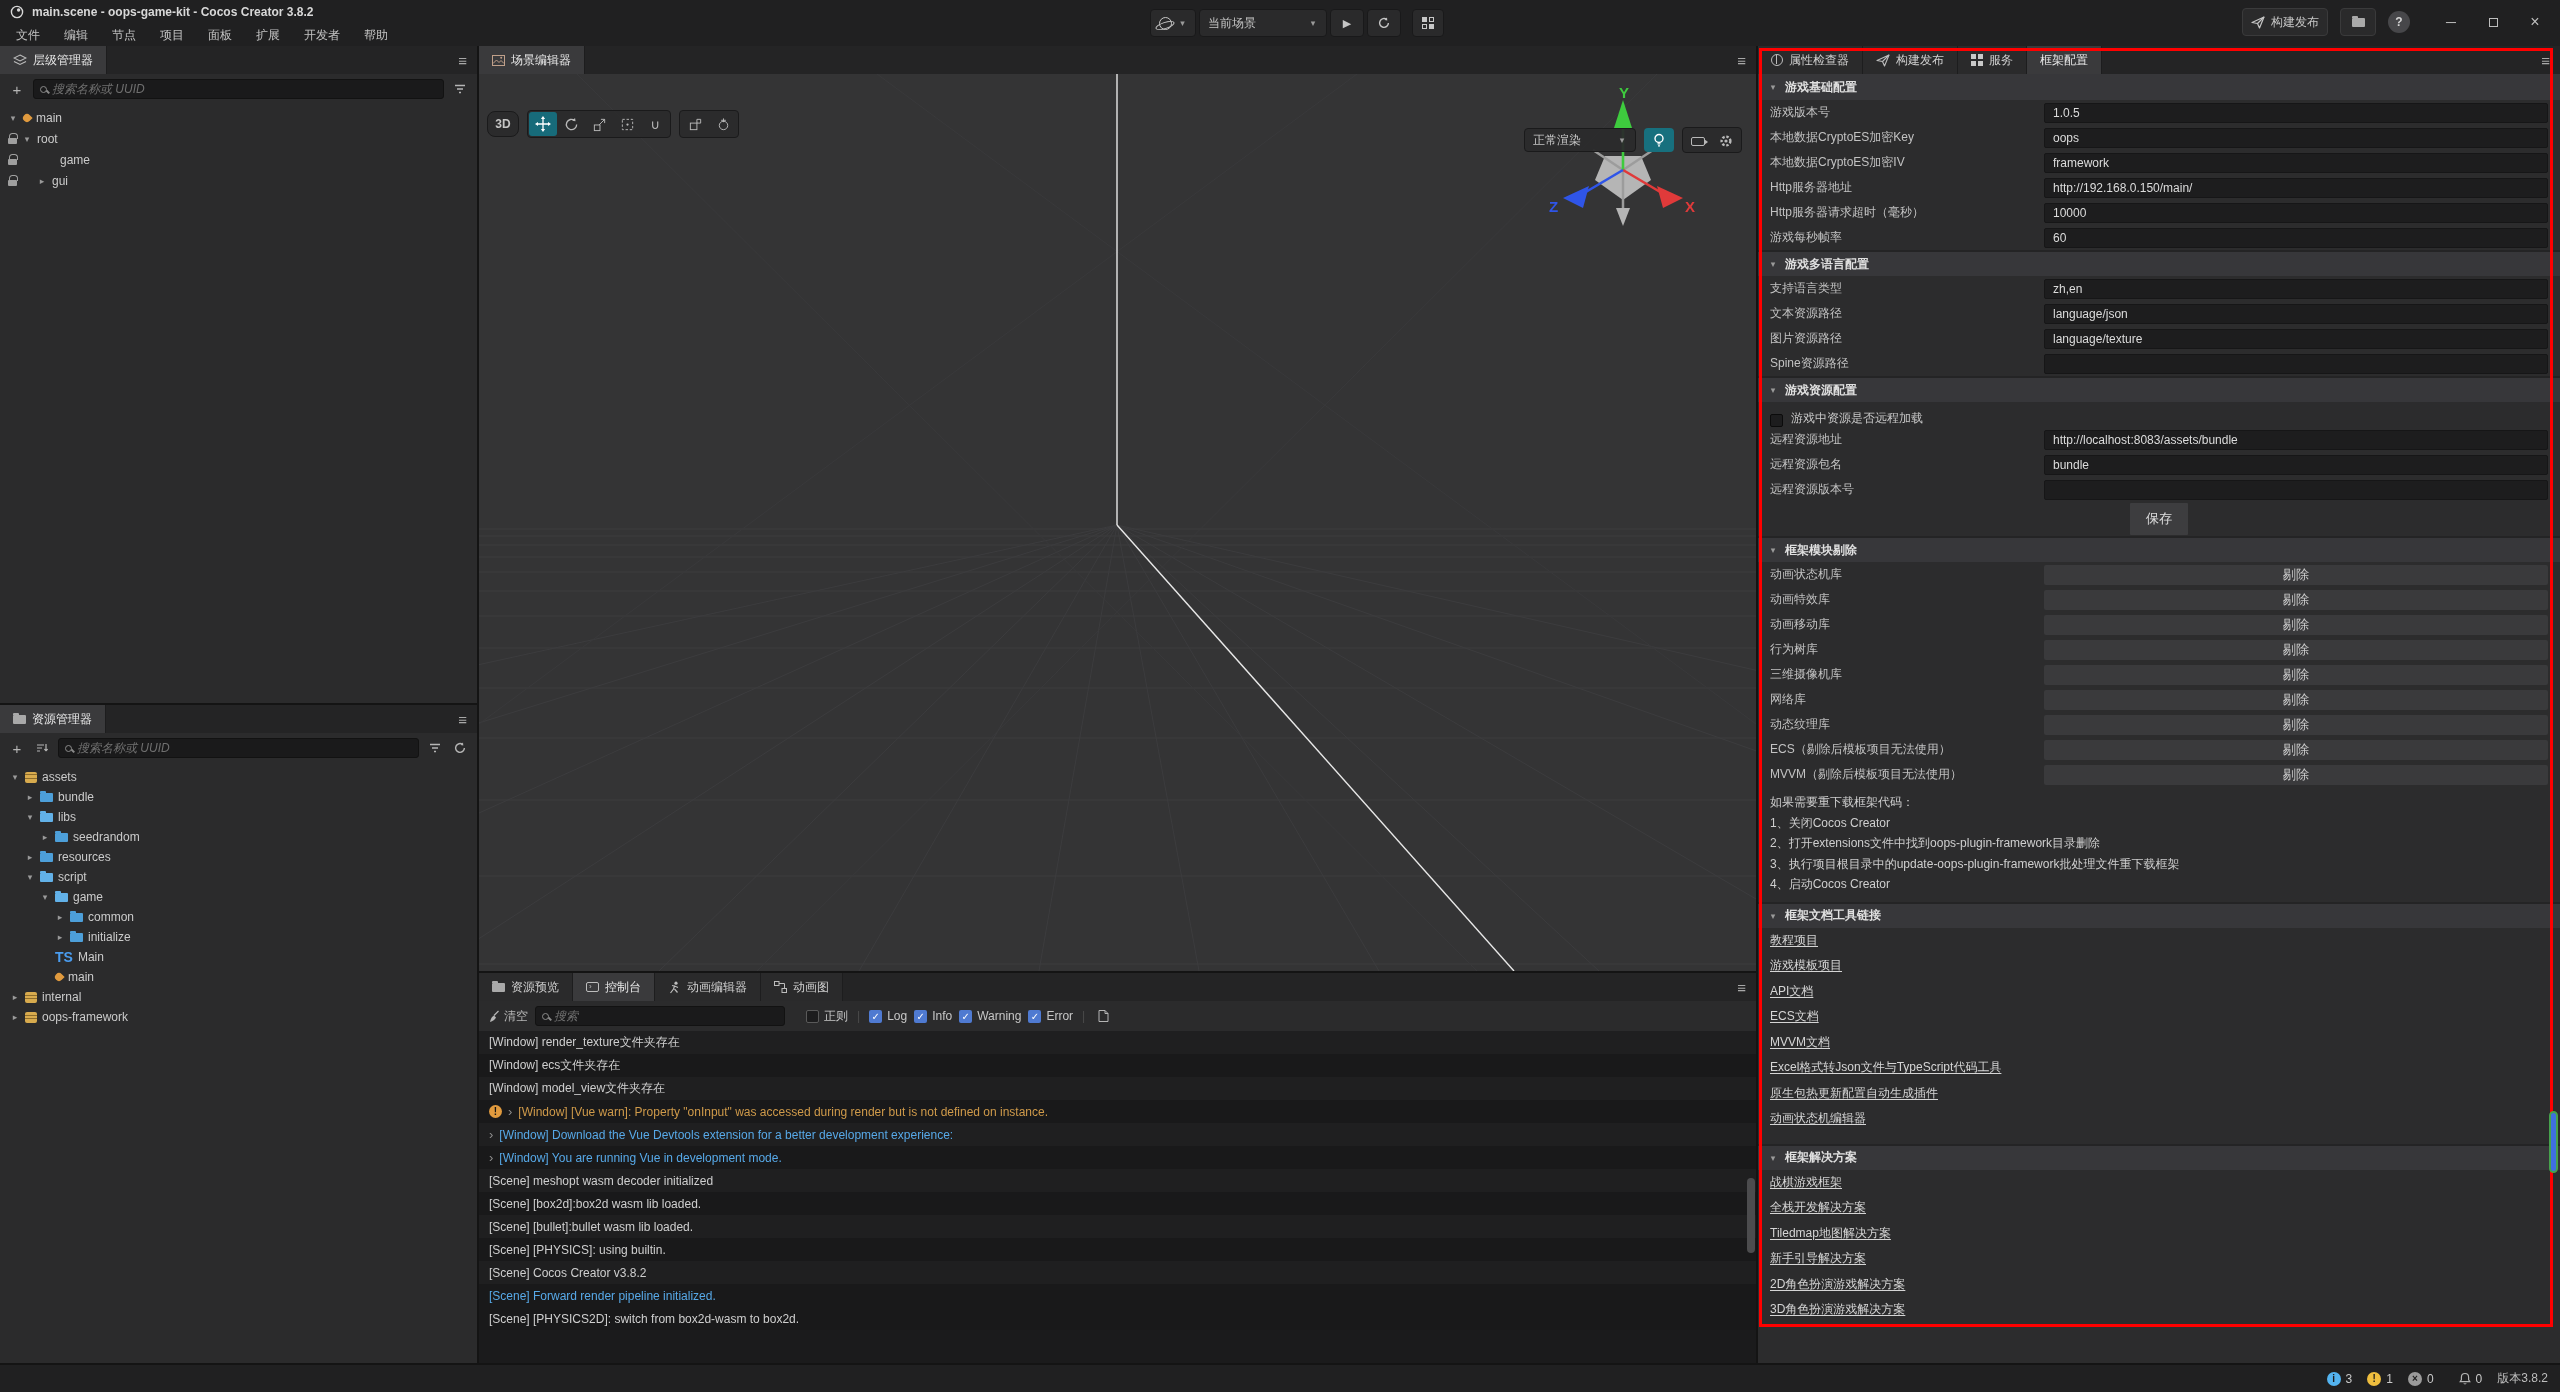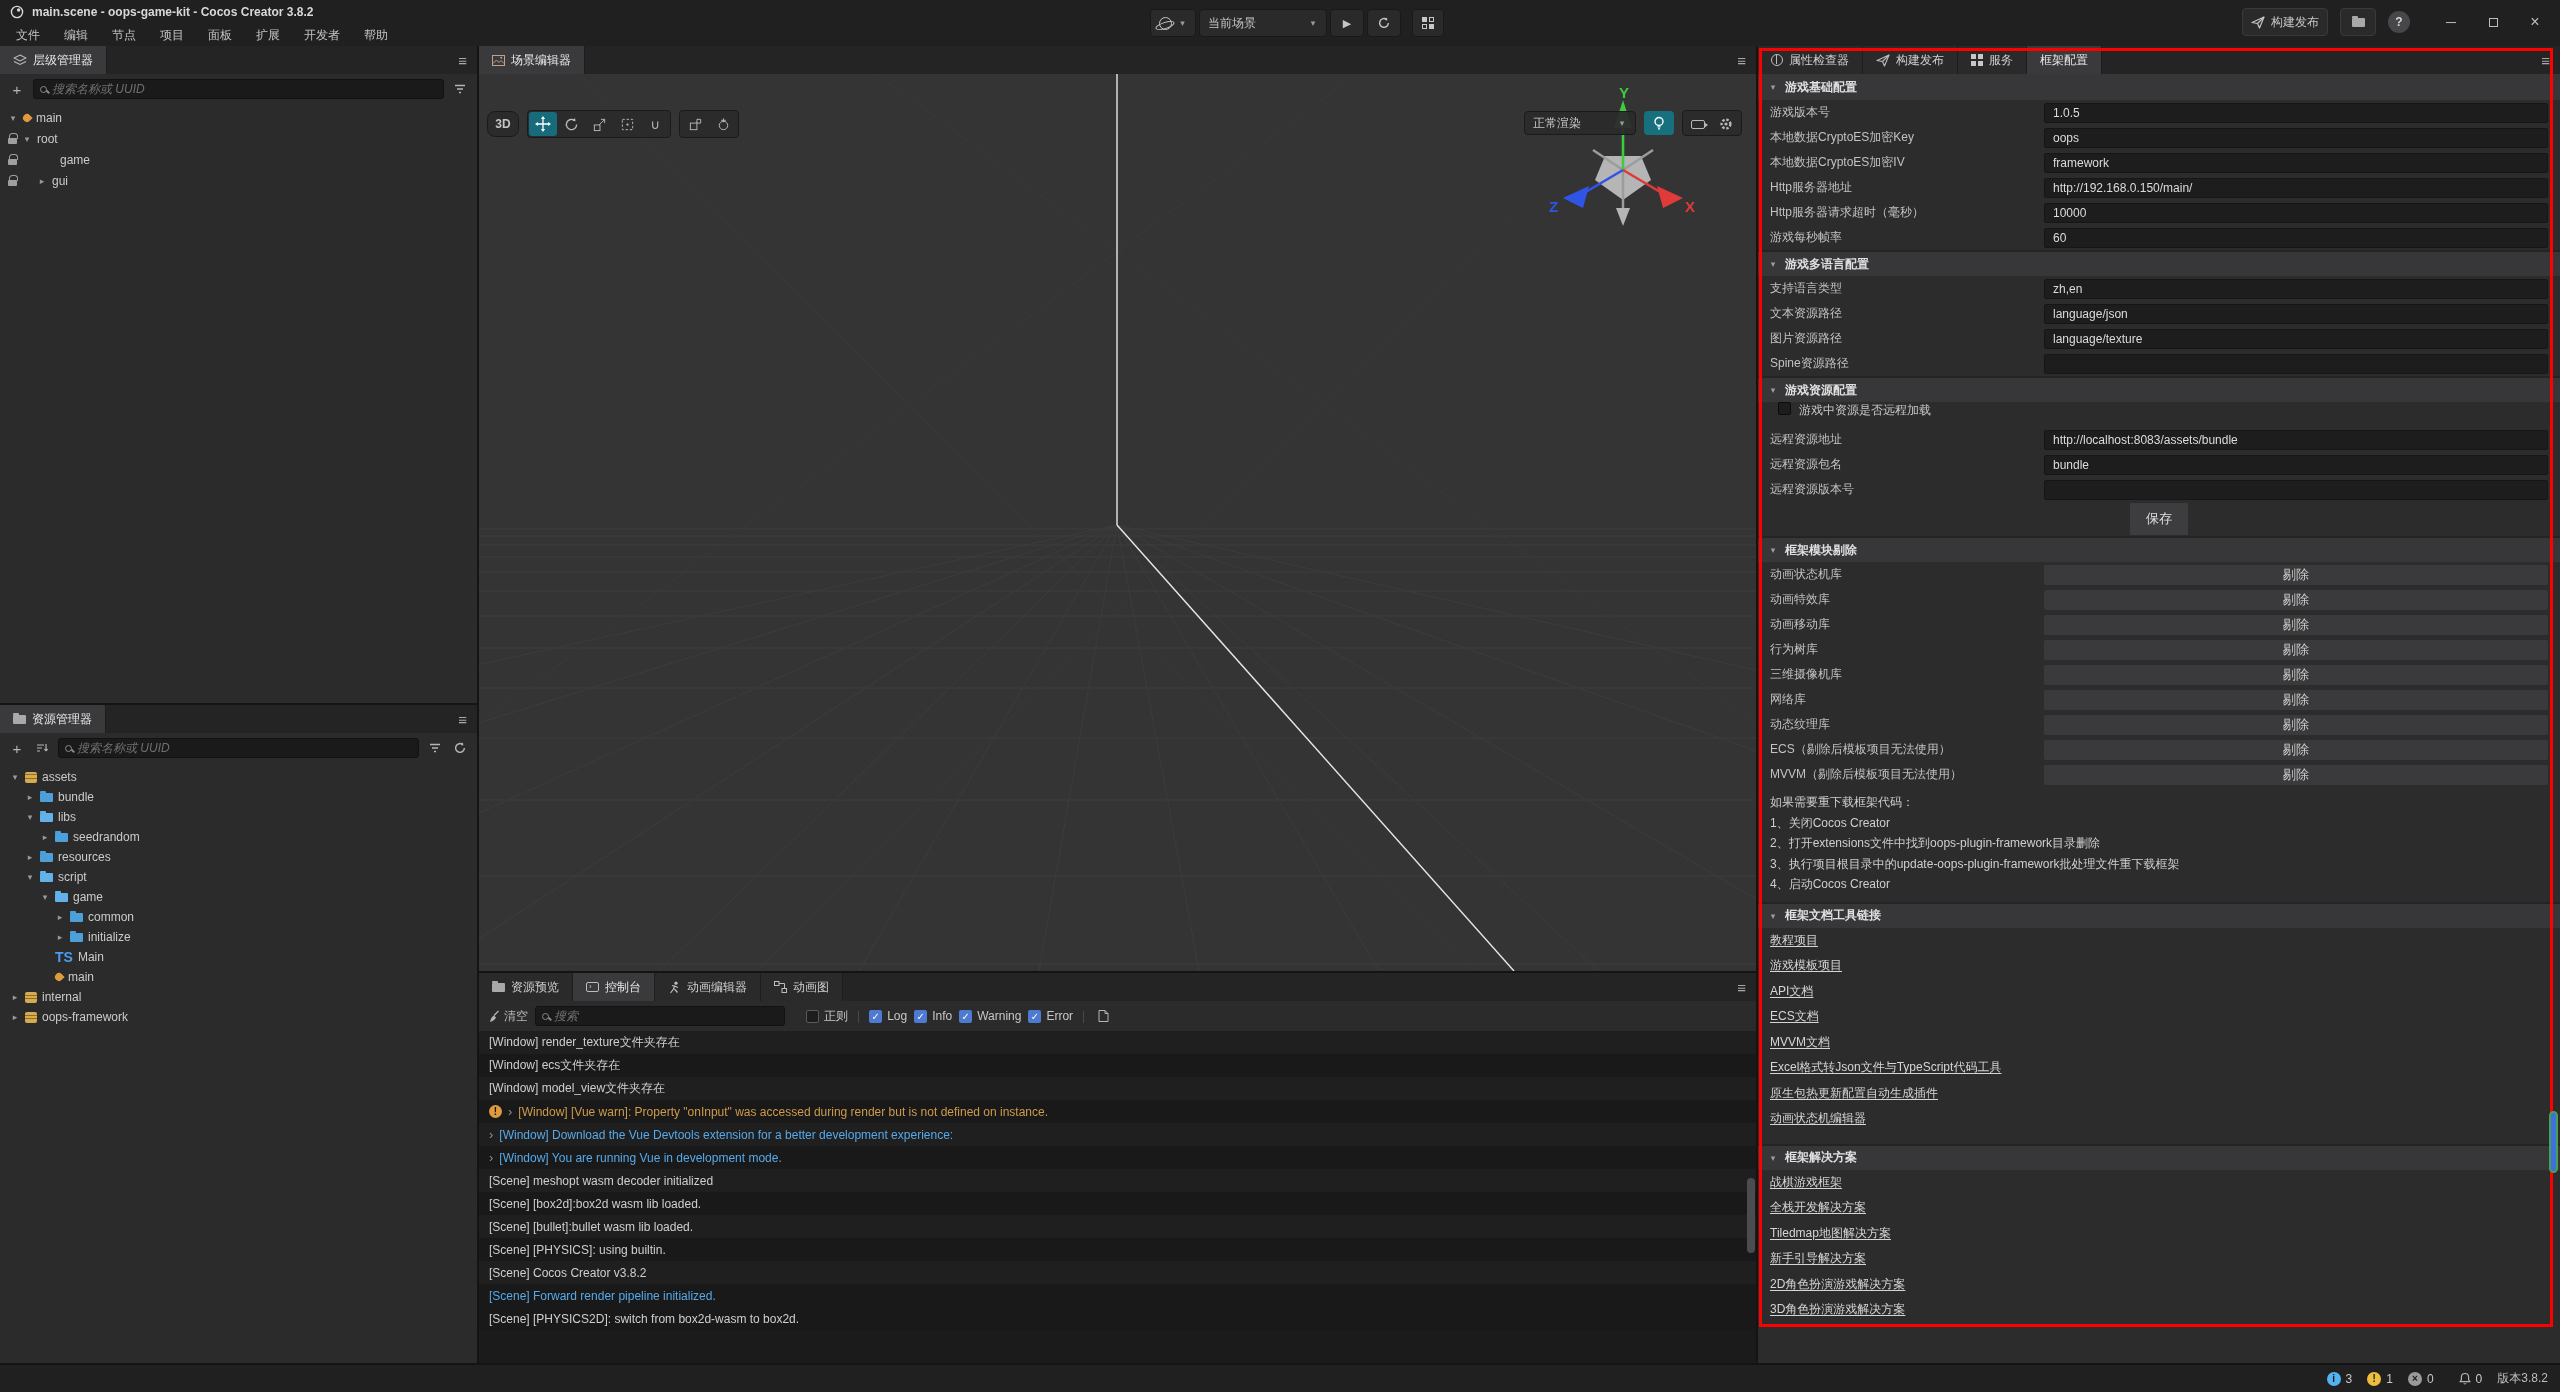--- a/index.html
+++ b/index.html
@@ -52,21 +52,21 @@
   background:linear-gradient(180deg,#d8ab4e 0 2.5px,#8f6d2b 2.5px 3.5px,#d8ab4e 3.5px 6px,#8f6d2b 6px 7px,#d8ab4e 7px 11px)}
 .ico-ts{color:#4a9df0;font-weight:bold;font-size:14px;flex:none}
 
 #scene .viewport{position:absolute;left:0;top:28px;right:0;bottom:0;background:#343435}
 .scene-toolbar{position:absolute;left:8px;top:36px;display:flex;gap:8px;align-items:center}
 .sgroup{display:flex;background:rgba(43,43,44,.95);border:1px solid #1a1a1b;border-radius:4px;padding:1px}
 .sbtn{width:28px;height:24px;display:flex;align-items:center;justify-content:center;color:#b9b9b9;border-radius:3px}
 .sbtn.active{background:#176b7a;color:#fff}
 .sbtn3d{width:32px;height:26px;background:rgba(43,43,44,.95);border:1px solid #1a1a1b;border-radius:8px;
   display:flex;align-items:center;justify-content:center;color:#c5c5c5;font-weight:bold}
-.scene-right{position:absolute;right:14px;top:36px;display:flex;gap:8px;align-items:center}
+.scene-right{position:absolute;right:14px;top:53px;display:flex;gap:8px;align-items:center}
 .rselect{width:112px;height:24px;background:rgba(43,43,44,.95);border:1px solid #1a1a1b;border-radius:4px;
   display:flex;align-items:center;justify-content:space-between;padding:0 8px;color:#c5c5c5}
 .bulbbtn{width:30px;height:24px;background:#17707e;border-radius:4px;display:flex;align-items:center;justify-content:center;color:#fff}
 
 .crow{height:23px;display:flex;align-items:center;gap:6px;padding-left:10px;white-space:nowrap;overflow:hidden}
 .crow.odd{background:#1f1f20}.crow.even{background:#19191a}
 .ctext{color:#cfcfcf}
 .crow.warn .ctext{color:#cf9a4a}
 .crow.info .ctext{color:#57a9e8}
 .cexp{color:#8f8f8f;font-size:13px;flex:none}
@@ -80,21 +80,21 @@
 
 #inspector .body{position:absolute;left:0;top:28px;right:0;bottom:0;background:#2c2c2d}
 .sec-h{height:26px;display:flex;align-items:center;gap:7px;padding-left:10px;background:#37373a;
   font-weight:bold;color:#e0e0e0;border-top:2px solid #242425}
 .prow{height:25px;display:flex;align-items:center}
 .plabel{width:286px;padding-left:12px;color:#c2c2c2;flex:none;white-space:nowrap;overflow:hidden}
 .pval{flex:1;margin-right:12px;display:flex}
 .pinput{flex:1;height:20px;background:#1d1d1e;border:1px solid #161617;border-radius:2px;color:#dcdcdc;
   padding:0 8px;outline:none}
 .removebtn{flex:1;margin-right:12px;height:20px;background:#3a3a3c;border:none;border-radius:2px;color:#c9c9c9;cursor:pointer}
-.cbrow{height:25px;display:flex;align-items:flex-start;gap:8px;padding-left:20px}
+.cbrow{height:25px;display:flex;align-items:flex-end;gap:8px;padding-left:12px}
 .cb{width:13px;height:13px;border-radius:2px;background:#1d1d1e;border:1px solid #0b0b0b;flex:none}
 .save-row{height:34px;display:flex;align-items:center;justify-content:center}
 .savebtn{width:58px;height:32px;background:#3d3d3f;border:none;border-radius:1px;color:#ddd;cursor:pointer}
 .notes{padding:5px 0 7px 12px;line-height:20.5px;color:#cfcfcf}
 .doc-link{display:table;margin-left:12px;line-height:25.5px;color:#d5d5d5;text-decoration:underline;
   text-underline-offset:2px;cursor:pointer}
 .linklist{padding-bottom:12px}
 .redbox{position:absolute;left:1px;top:2px;width:794px;height:1279px;border:3px solid #ff0000;pointer-events:none;z-index:40}
 .insp-thumb{position:absolute;right:2px;top:1065px;width:9px;height:62px;background:#3f6fe0;border:2px solid #46a24c;border-radius:5px;z-index:41}
 .con-thumb{position:absolute;right:1px;top:205px;width:8px;height:75px;background:#4c4c4e;border-radius:4px}

